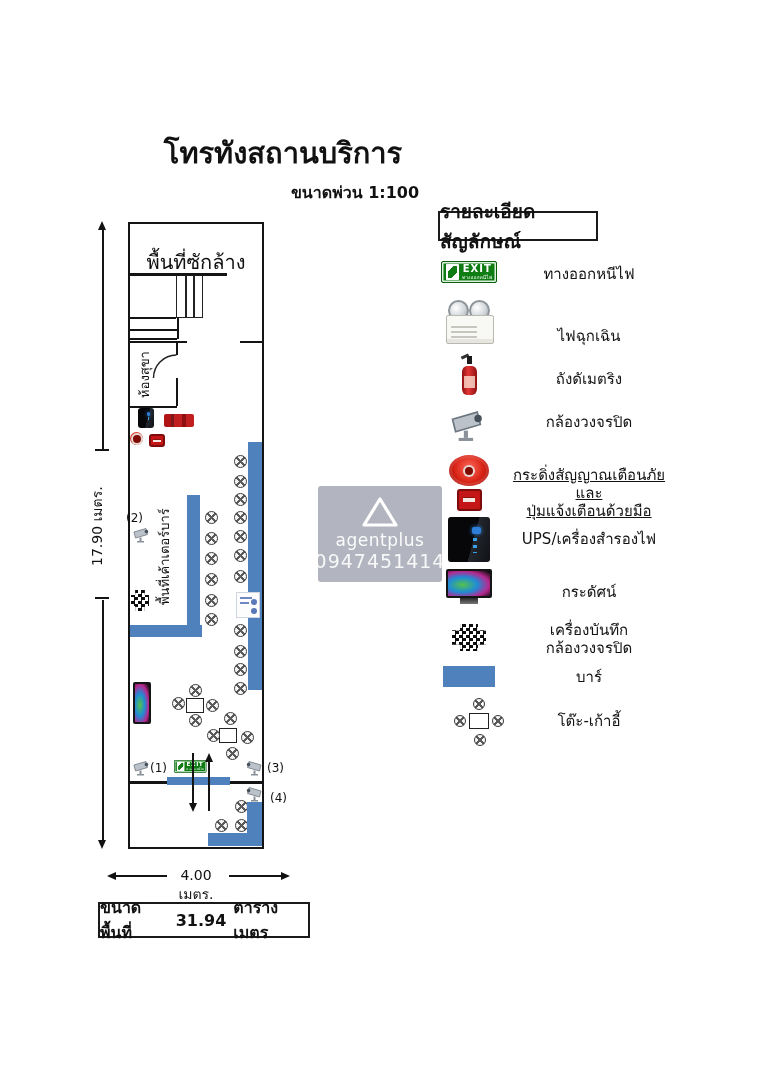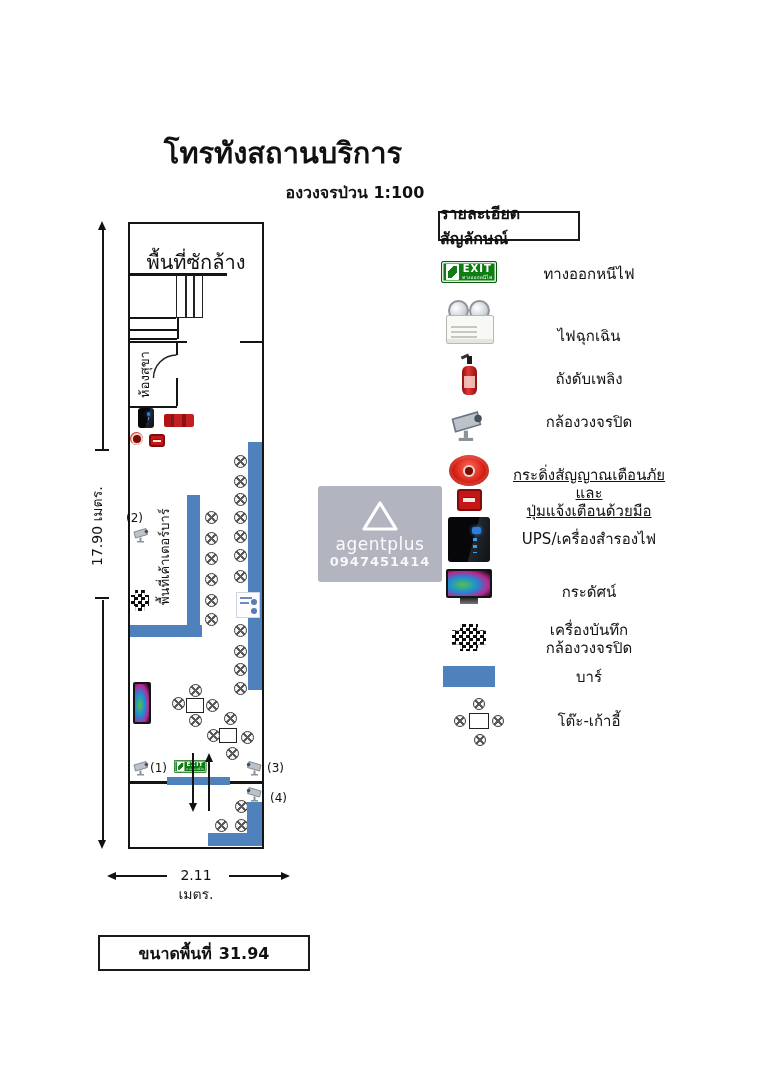--- a/index.html
+++ b/index.html
@@ -73,29 +73,29 @@
   .ah{width:0;height:0;position:absolute;}
   .ah.up{border-left:4.5px solid transparent;border-right:4.5px solid transparent;border-bottom:9px solid #111;}
   .ah.down{border-left:4.5px solid transparent;border-right:4.5px solid transparent;border-top:9px solid #111;}
   .ah.left{border-top:4.5px solid transparent;border-bottom:4.5px solid transparent;border-right:9px solid #111;}
   .ah.right{border-top:4.5px solid transparent;border-bottom:4.5px solid transparent;border-left:9px solid #111;}
   .tag{position:absolute;font-size:12px;color:#111;}
   
   #wm{position:absolute;left:318px;top:486px;width:124px;height:96px;background:#b2b5bf;border-radius:3px;
       display:flex;flex-direction:column;align-items:center;justify-content:center;color:#fff;}
   #wm .n1{font-size:17px;letter-spacing:.5px;opacity:.95;margin-top:2px;}
-  #wm .n2{font-size:13px;font-weight:bold;letter-spacing:1px;opacity:.9;}
+  #wm .n2{font-size:19px;font-weight:normal;letter-spacing:1px;opacity:.9;}
 </style>
 </head>
 <body>
 
 <div id="canvas">
 
   <div class="abs ctr" style="left:128px;top:130px;width:310px;font-size:29px;font-weight:bold;">โทรทังสถานบริการ</div>
-  <div class="abs ctr" style="left:270px;top:180px;width:170px;font-size:16px;font-weight:bold;">องวงจรป่วน 1:100</div>
+  <div class="abs ctr" style="left:270px;top:180px;width:170px;font-size:16px;font-weight:bold;">ขนาดพ่วน 1:100</div>
 
   <div class="ah up abs" style="left:98px;top:221px;"></div>
   <div class="wline" style="left:102px;top:229px;width:1.6px;height:221px;"></div>
   <div class="wline" style="left:95px;top:449px;width:14px;height:1.6px;"></div>
   <div class="abs vtext" style="left:86px;top:454px;width:22px;height:144px;font-size:14px;">17.90 เมตร.</div>
   <div class="wline" style="left:95px;top:597px;width:14px;height:1.6px;"></div>
   <div class="wline" style="left:102px;top:600px;width:1.6px;height:241px;"></div>
   <div class="ah down abs" style="left:98px;top:840px;"></div>
 
   <div id="plan">
@@ -239,40 +239,41 @@
     <div class="in blue" style="left:78px;right:0;top:609px;height:13px;"></div>
   </div>
 
   <div class="tag" style="left:150px;top:761px;">(1)</div>
   <div class="tag" style="left:126px;top:511px;">(2)</div>
   <div class="tag" style="left:267px;top:761px;">(3)</div>
   <div class="tag" style="left:270px;top:791px;">(4)</div>
 
   <div class="ah left abs" style="left:107px;top:871.5px;"></div>
   <div class="wline" style="left:115px;top:875px;width:52px;height:1.6px;"></div>
-  <div class="abs ctr" style="left:163px;top:867px;width:66px;font-size:14px;">2.11 เมตร.</div>
+  <div class="abs ctr" style="left:163px;top:867px;width:66px;font-size:14px;">4.00 เมตร.</div>
   <div class="wline" style="left:229px;top:875px;width:52px;height:1.6px;"></div>
   <div class="ah right abs" style="left:281px;top:871.5px;"></div>
 
   <div class="abs" style="left:98px;top:902px;width:212px;height:36px;border:2px solid #1a1a1a;box-sizing:border-box;
-       display:flex;align-items:center;justify-content:center;gap:7px;font-size:16px;font-weight:bold;margin-top:33px;">
+       display:flex;align-items:center;justify-content:center;gap:7px;font-size:16px;font-weight:bold;">
     <span>ขนาดพื้นที่</span>
     <span>31.94</span>
+    <span>ตารางเมตร</span>
   </div>
 
   <div id="wm">
     <svg width="38" height="32" viewBox="0 0 38 32">
       <polygon points="19,3 35,29 3,29" fill="none" stroke="#fff" stroke-width="3.2" stroke-linejoin="round"></polygon>
     </svg>
     <div class="n1">agentplus</div>
     <div class="n2">0947451414</div>
   </div>
 
-  <div class="abs" style="left:438px;top:211px;width:142px;height:30px;border:2px solid #1a1a1a;box-sizing:border-box;
-       display:flex;align-items:center;justify-content:center;font-size:16px;font-weight:bold;">รายละเอียดสัญลักษณ์</div>
+  <div class="abs" style="left:438px;top:211px;width:160px;height:30px;border:2px solid #1a1a1a;box-sizing:border-box;
+       display:flex;align-items:center;justify-content:center;font-size:19px;font-weight:bold;">รายละเอียดสัญลักษณ์</div>
 
   <div class="liconbox" style="top:261px;">
     <div class="exitsign" style="width:56px;">
       <div class="man"></div>
       <div class="txt">
         <div class="t1">EXIT</div>
         <div class="t2">ทางออกหนีไฟ</div>
       </div>
     </div>
   </div>
@@ -291,21 +292,21 @@
   <div class="llabel" style="top:327px;">ไฟฉุกเฉิน</div>
 
   <div class="liconbox" style="top:353px;">
     <div class="ext" style="width:21px;height:42px;">
       <div class="noz"></div>
       <div class="head"></div>
       <div class="tank"></div>
       <div class="lbl"></div>
     </div>
   </div>
-  <div class="llabel" style="top:370px;">ถังดับเพลิง</div>
+  <div class="llabel" style="top:370px;">ถังดัเมตริง</div>
 
   <div class="liconbox" style="top:409px;">
     <svg width="42" height="33" viewBox="0 0 20 16">
         <polygon points="2,5 14,1.5 15.5,7.5 3.5,11" fill="#bcc2c9" stroke="#6d7680" stroke-width="0.8"></polygon>
         <circle cx="14.4" cy="4.6" r="1.8" fill="#45505a"></circle>
         <rect x="7.5" y="10.5" width="2" height="3.5" fill="#8a9199"></rect>
         <rect x="5" y="14" width="7" height="1.5" fill="#8a9199"></rect>
       </svg>
   </div>
   <div class="llabel" style="top:413px;">กล้องวงจรปิด</div>

